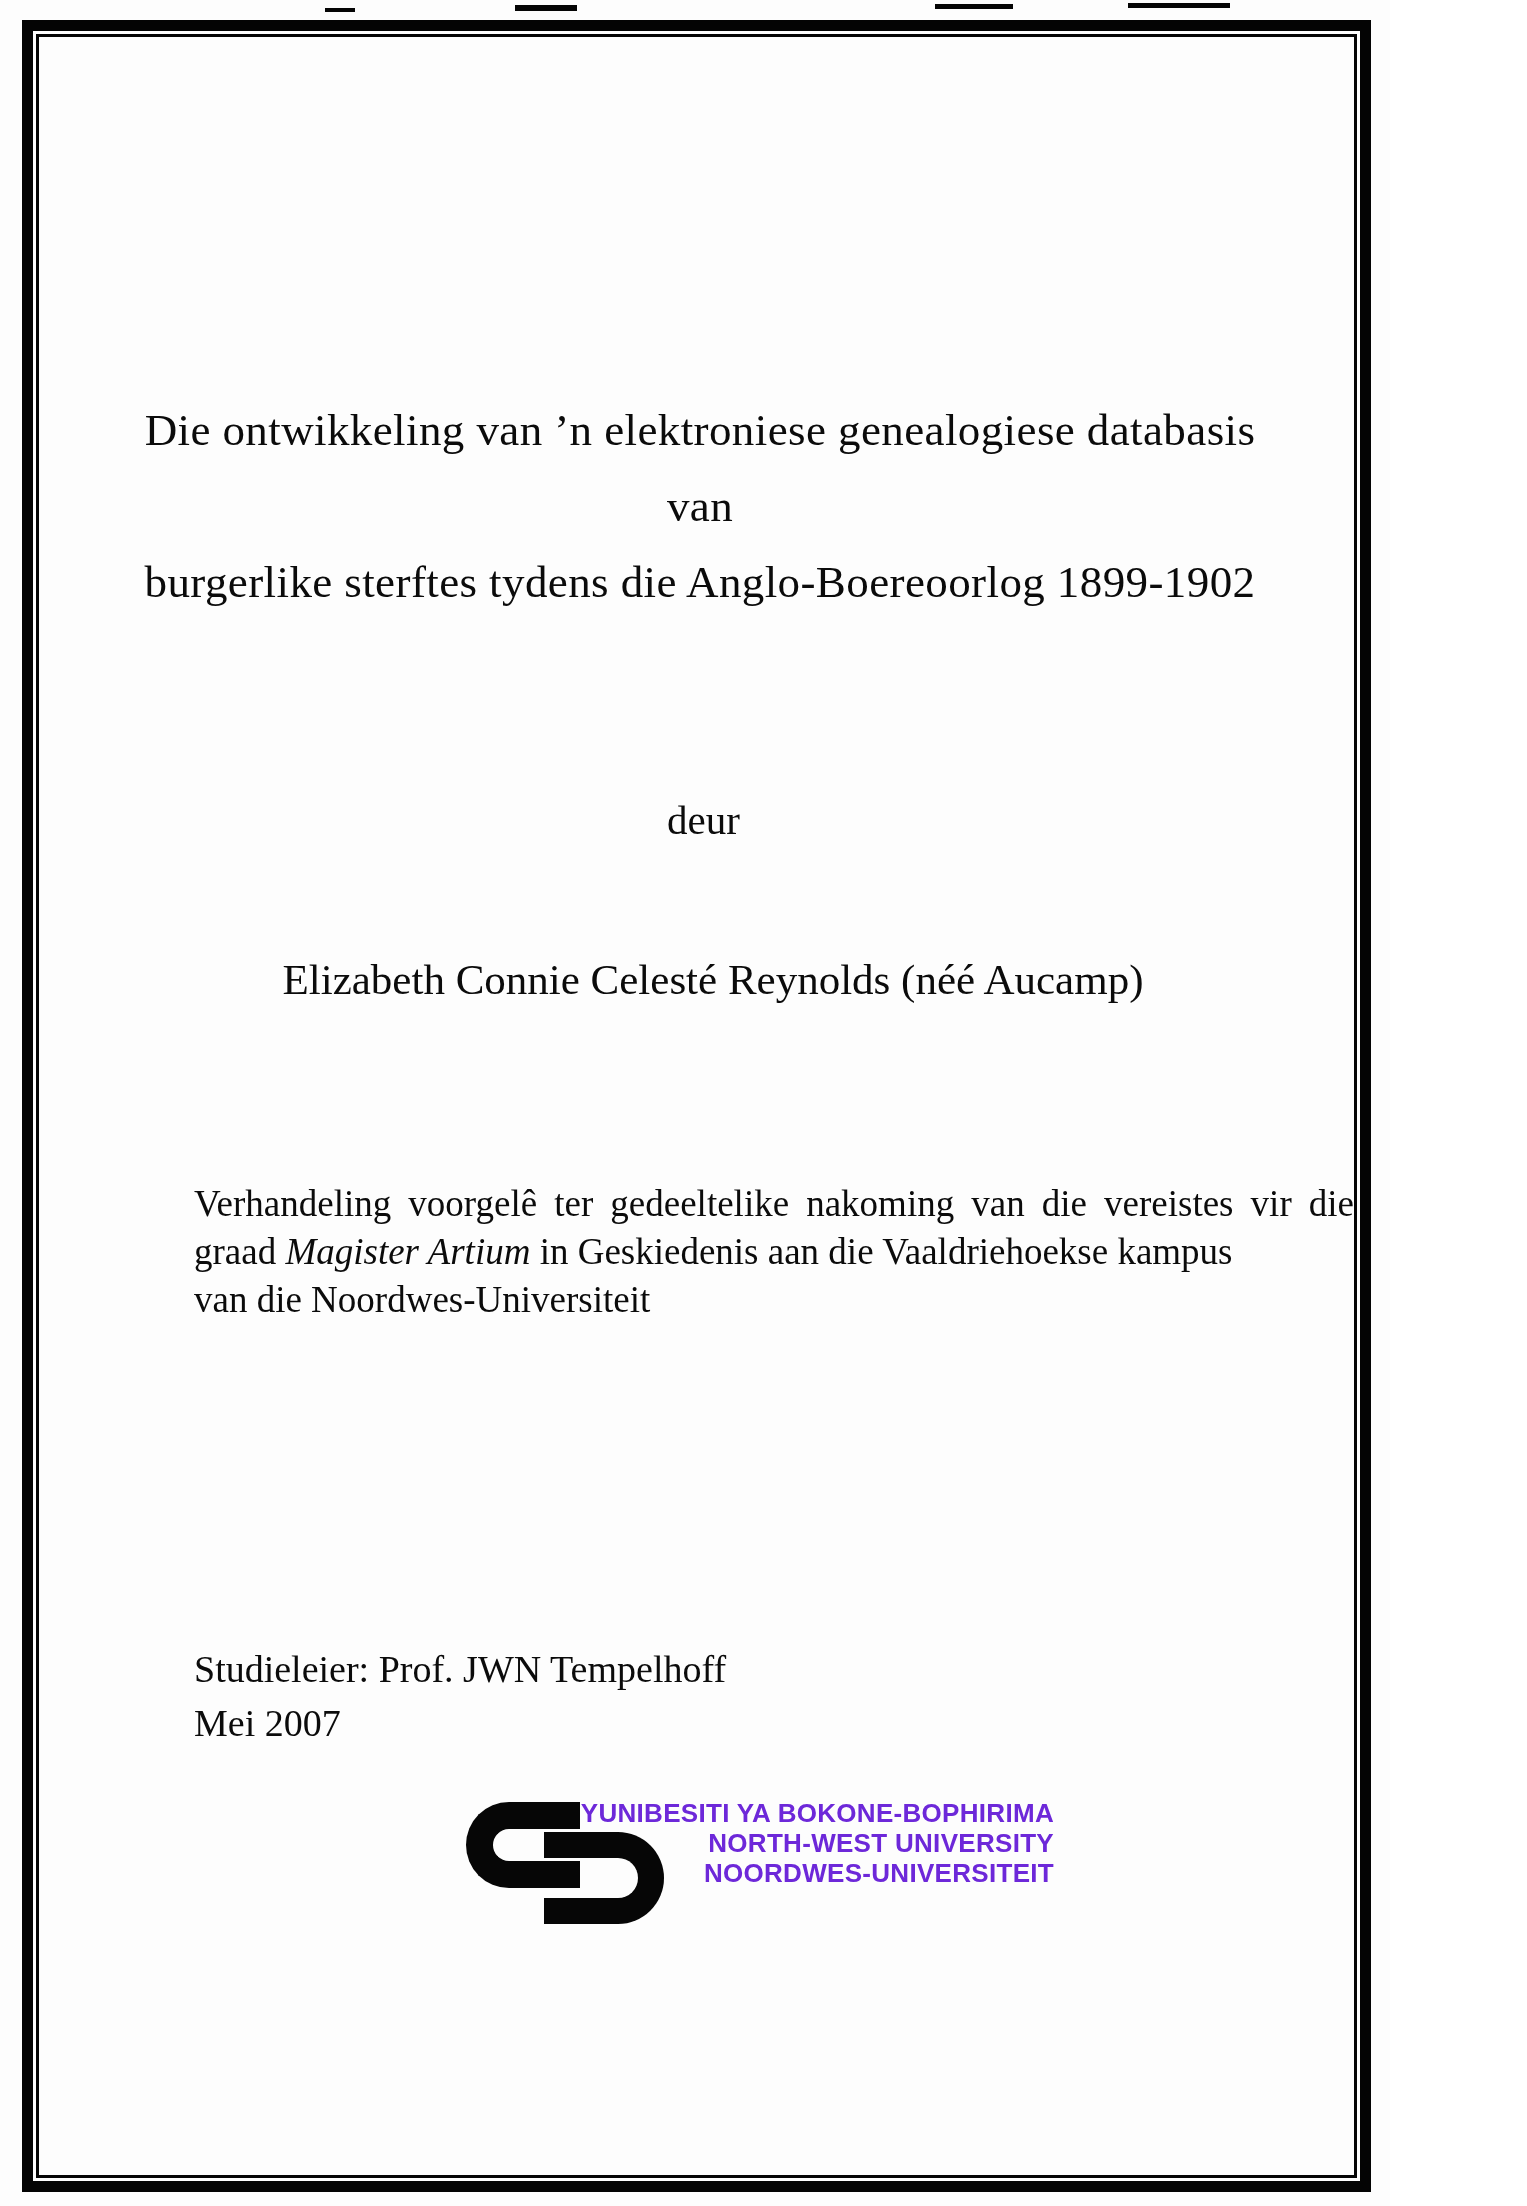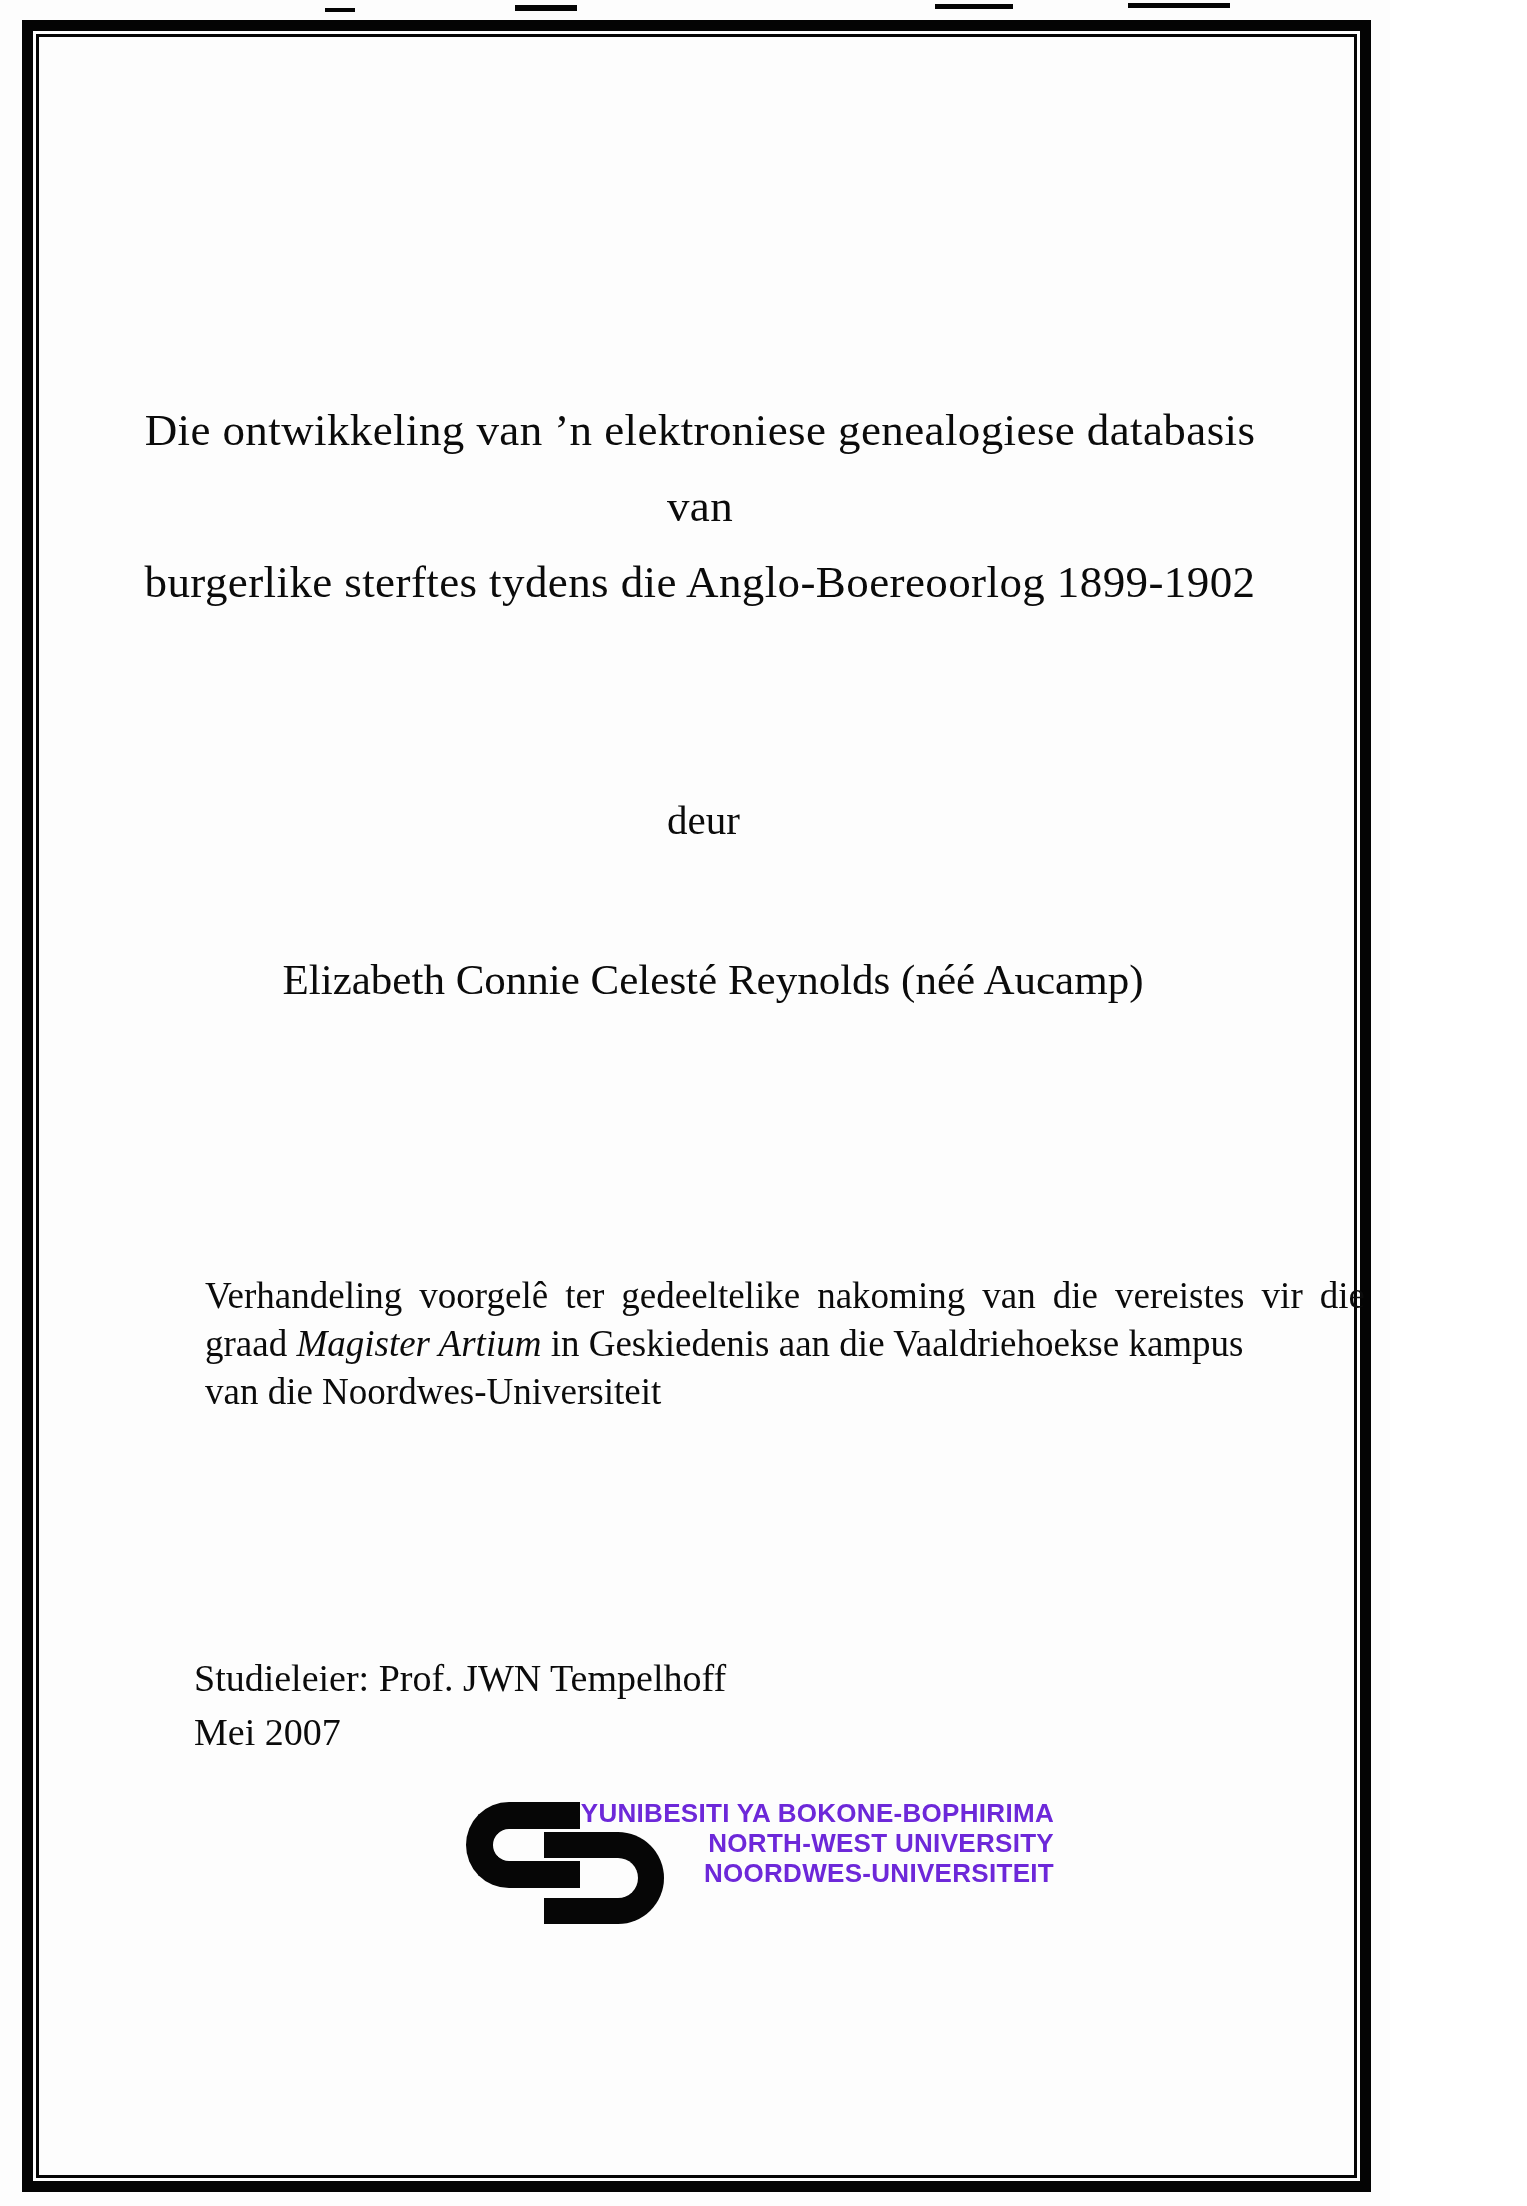--- a/index.html
+++ b/index.html
@@ -58,39 +58,37 @@
     position: absolute;
     top: 956px; left: 0; right: 0;
     text-align: center;
     font-size: 43px;
     line-height: 48px;
     padding-left: 36px;
   }
 
   .degree {
     position: absolute;
-    top: 1272px; left: 194px;
+    top: 1180px; left: 194px;
     width: 1160px;
     font-size: 37px;
     line-height: 48px;
-    margin-left: 11px;
   }
   .degree-line-just {
     text-align: justify;
     text-align-last: justify;
   }
   .degree .part { white-space: pre-wrap; }
   .degree em { font-style: italic; }
 
   .supervisor-block {
     position: absolute;
     top: 1642px; left: 194px;
     font-size: 38px;
     line-height: 54px;
-    margin-top: 9px;
   }
 
   
   .logo-block {
     position: absolute;
     top: 1796px; left: 462px;
     width: 592px; height: 134px;
   }
   .logo-mark { position: absolute; top: 0; left: 0; width: 210px; height: 134px; }
   .logo-link { position: absolute; box-sizing: border-box; }

